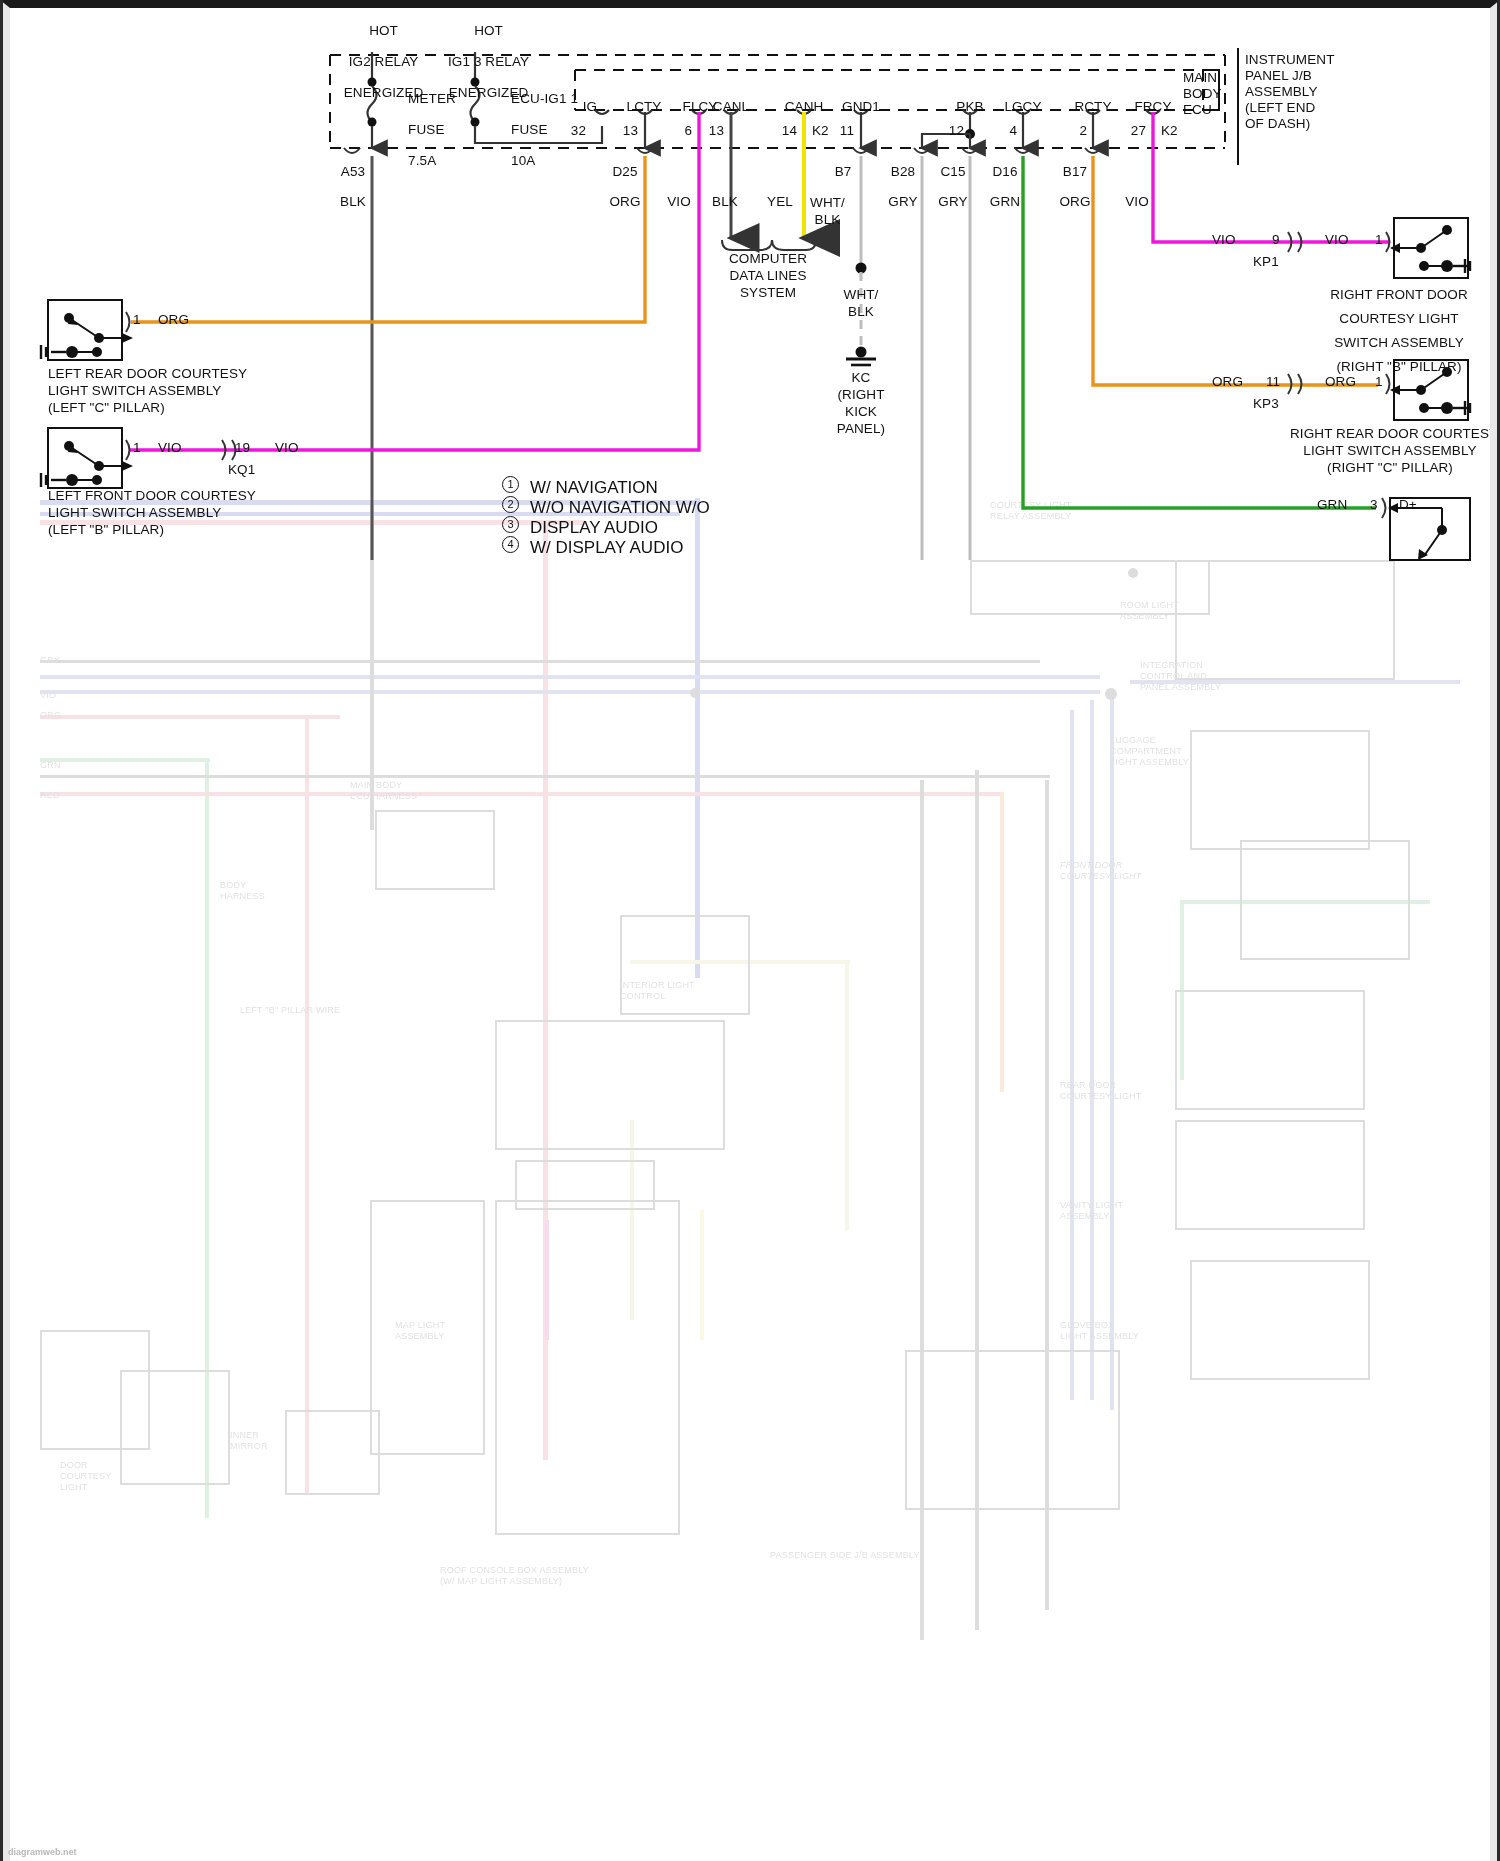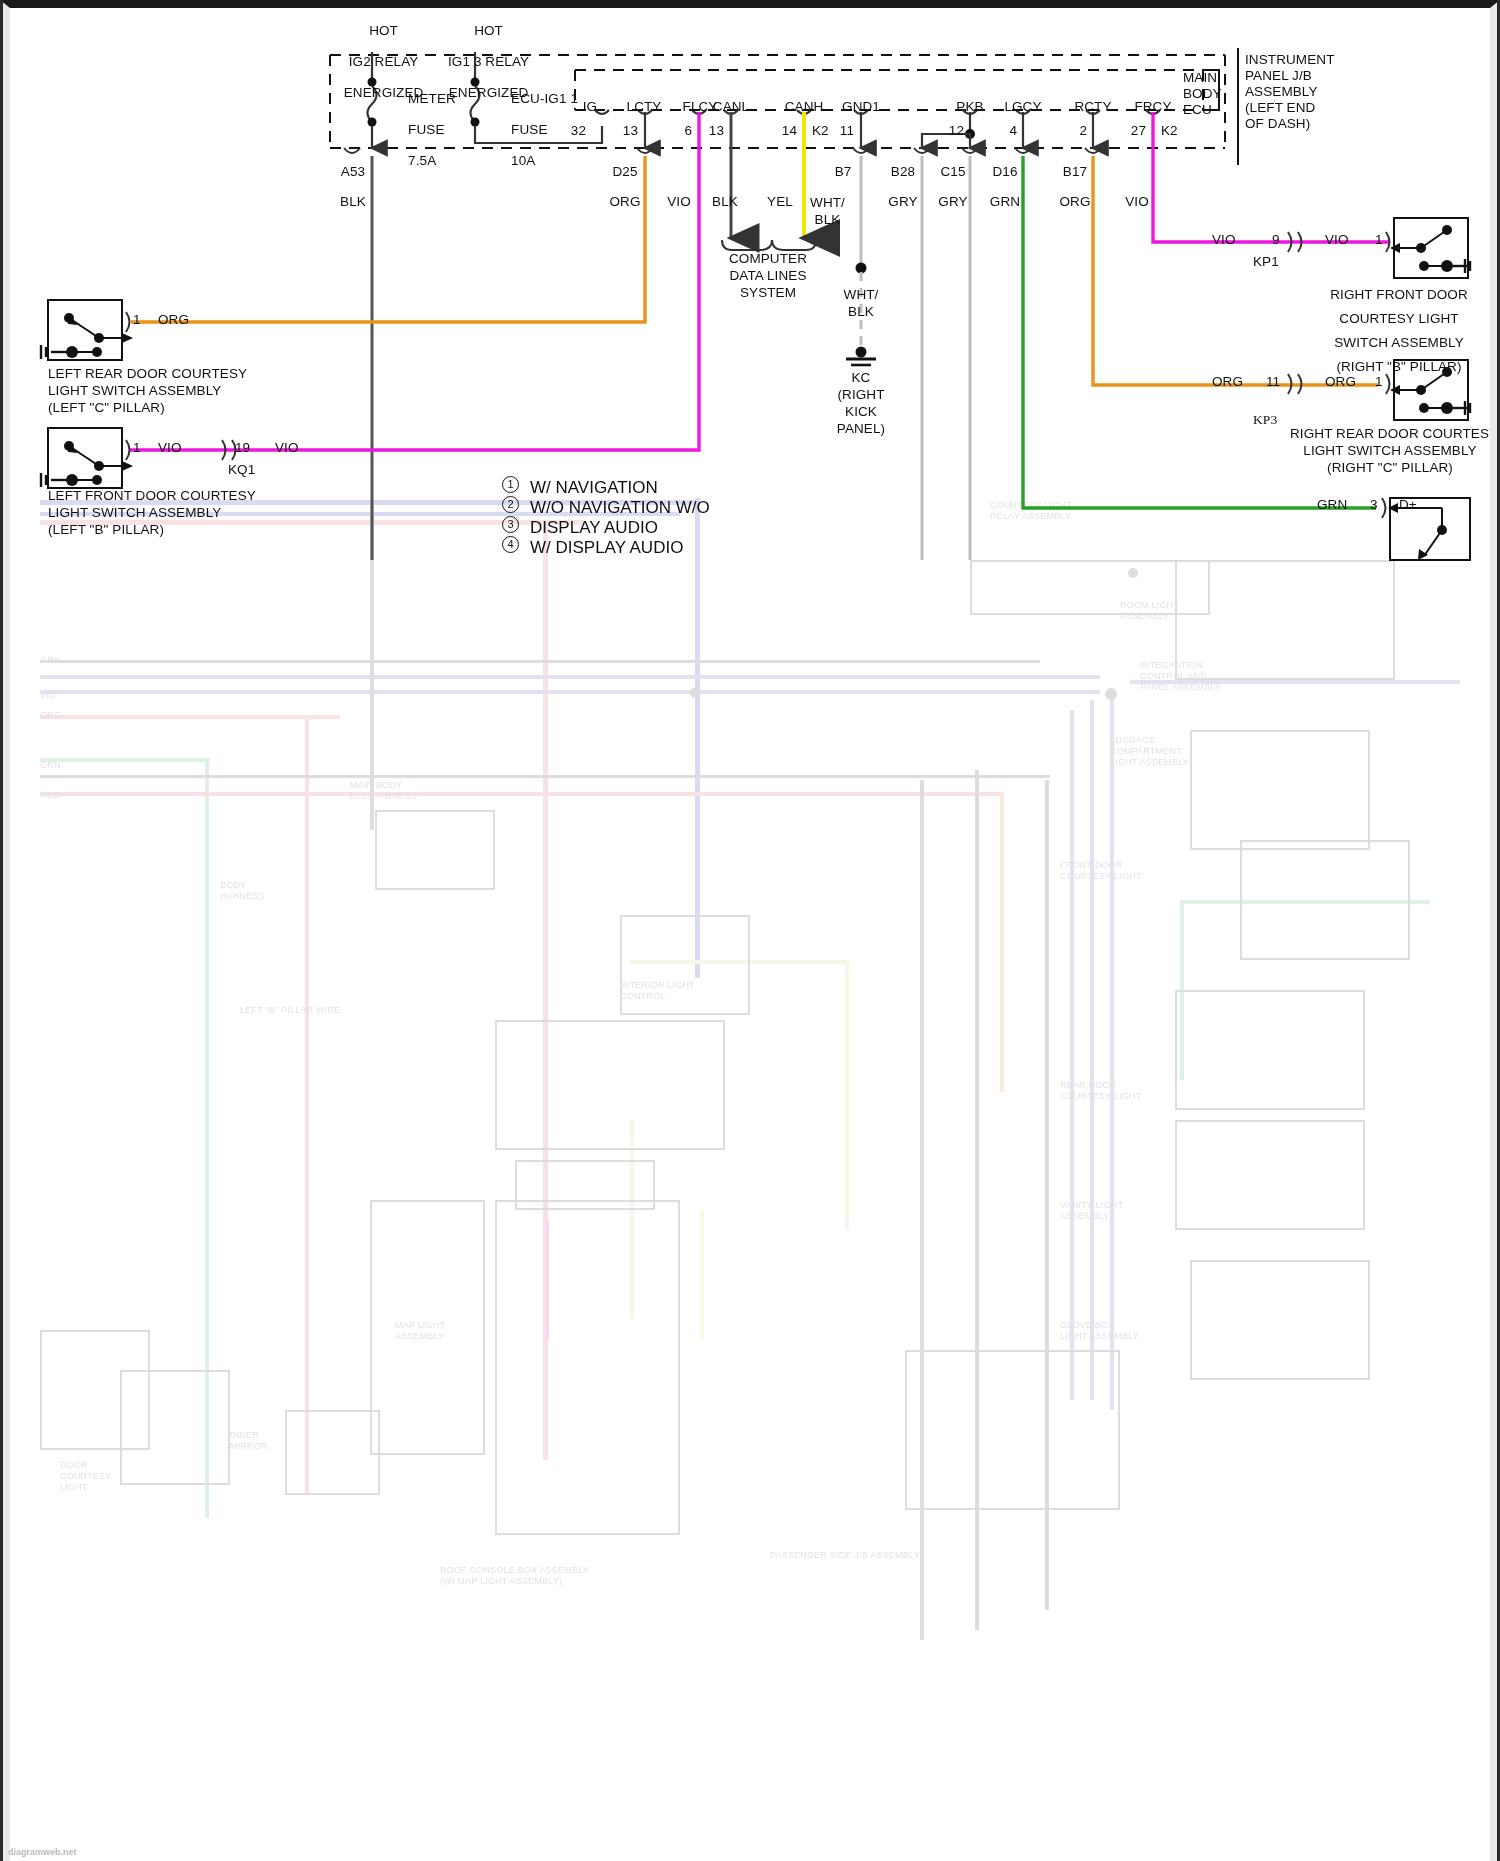--- a/index.html
+++ b/index.html
@@ -468,21 +468,21 @@
     <div class="txt" style="left:1253px;top:254px;"><span>KP1</span></div>
     <div class="txt" style="left:1325px;top:232px;"><span>VIO</span></div>
     <div class="txt" style="left:1375px;top:232px;"><span>1</span></div>
     <div class="txt c" style="left:1318px;top:283px;width:162px;line-height:24px;"><span>RIGHT FRONT DOOR
 COURTESY LIGHT
 SWITCH ASSEMBLY
 (RIGHT "B" PILLAR)</span></div>
 
     <div class="txt" style="left:1212px;top:374px;"><span>ORG</span></div>
     <div class="txt" style="left:1266px;top:374px;"><span>11</span></div>
-    <div class="txt" style="left:1253px;top:412px;font-family:Liberation Serif, serif;"><span>KP3</span></div>
+    <div class="txt" style="left:1253px;top:396px;"><span>KP3</span></div>
     <div class="txt" style="left:1325px;top:374px;"><span>ORG</span></div>
     <div class="txt" style="left:1375px;top:374px;"><span>1</span></div>
     <div class="txt c" style="left:1290px;top:425px;width:200px;line-height:17px;"><span>RIGHT REAR DOOR COURTESY
 LIGHT SWITCH ASSEMBLY
 (RIGHT "C" PILLAR)</span></div>
 
     <div class="txt" style="left:1317px;top:497px;"><span>GRN</span></div>
     <div class="txt" style="left:1370px;top:497px;"><span>3</span></div>
     <div class="txt" style="left:1399px;top:497px;"><span>D+</span></div>
 

